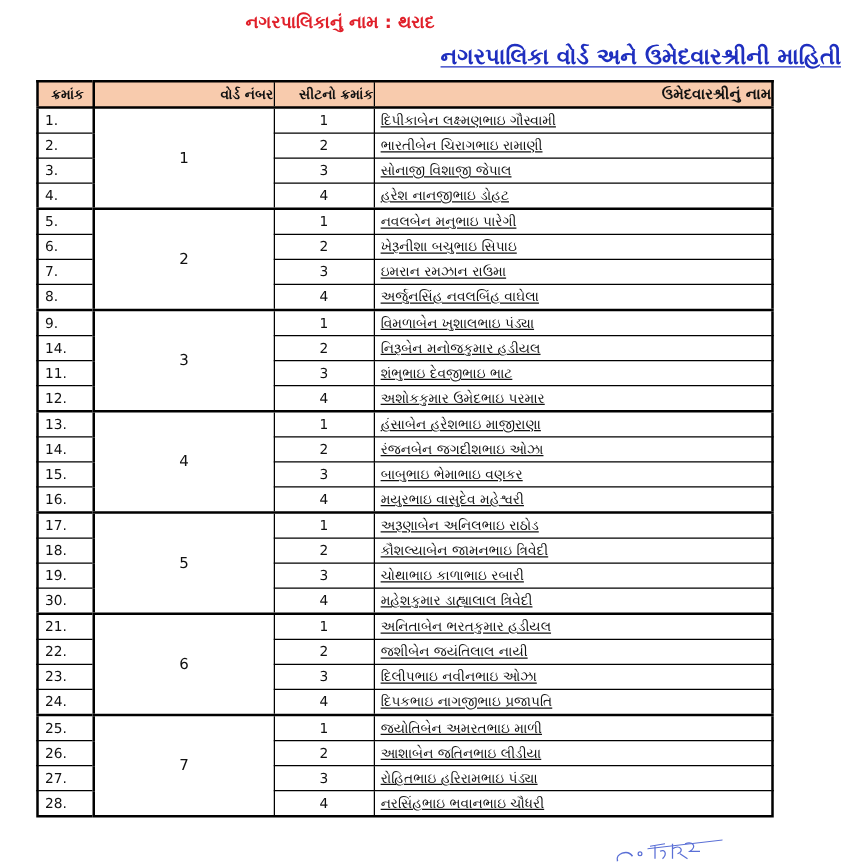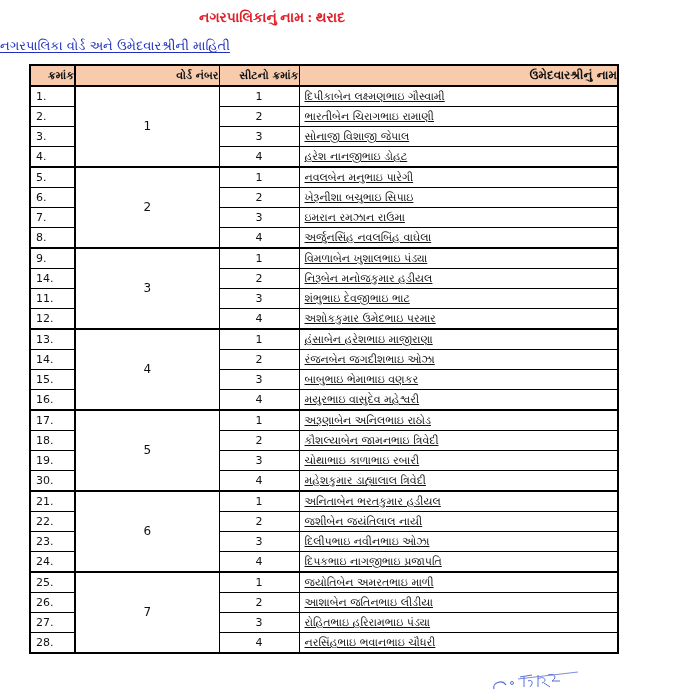--- a/index.html
+++ b/index.html
@@ -18,30 +18,29 @@
     .title {
       position: absolute;
       left: 0;
       width: 544px;
       top: 9px;
       text-align: center;
       font-size: 14px;
       font-weight: bold;
       color: #e0202a;
       line-height: 18px;
-      font-family: Liberation Serif, serif;
     }
     .subtitle {
       position: absolute;
       left: 0;
       width: 673px;
       top: 37px;
-      text-align: left;
-      font-size: 13px;
-      font-weight: normal;
+      text-align: right;
+      font-size: 18px;
+      font-weight: bold;
       color: #1f2fbf;
       line-height: 17px;
     }
     .subtitle span {
       text-decoration: underline;
       text-underline-offset: 2px;
     }
     table.roster {
       position: absolute;
       left: 29px;
@@ -61,21 +60,21 @@
       font-weight: bold;
       height: 19px;
       padding: 0;
       border: 1px solid #000000;
       border-bottom: 2px solid #000000;
       text-align: right;
       line-height: 19px;
       white-space: nowrap;
     }
     table.roster th.th-serial {
-      text-align: right;
+      text-align: center;
       padding-left: 3px;
       border-right: 2px solid #000000;
       margin-top: 36px;
     }
     table.roster th.th-name {
       font-size: 12px;
       margin-left: 28px;
     }
     table.roster td {
       height: 19px;

